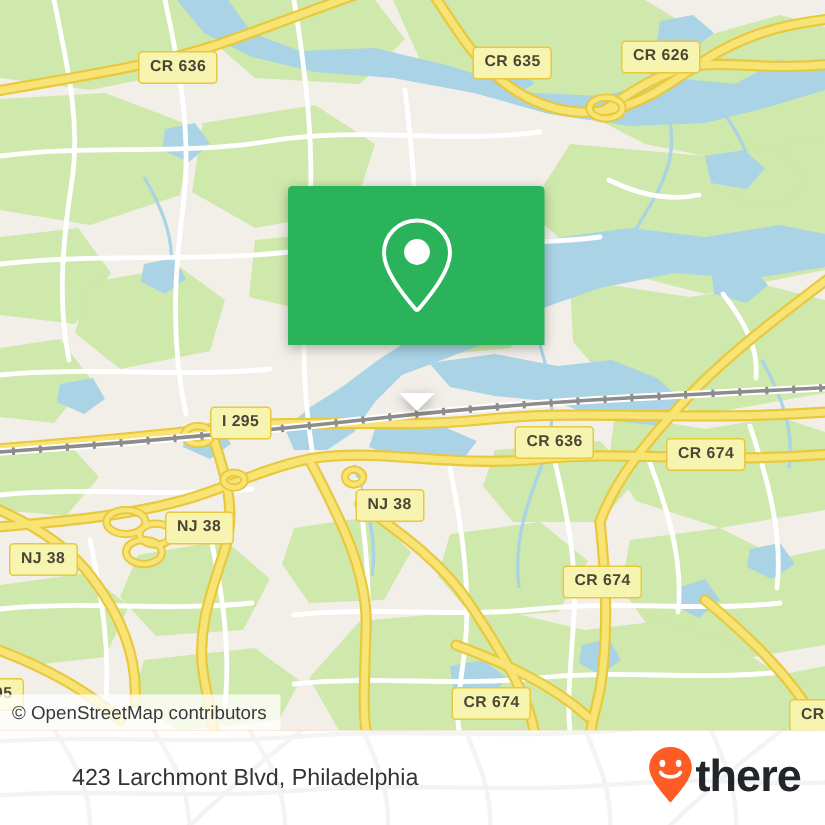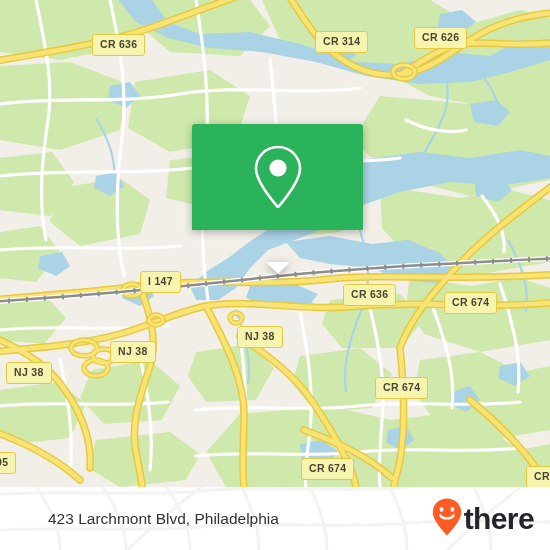--- a/index.html
+++ b/index.html
@@ -263,33 +263,34 @@
       </g>
 
       <g>
         <path d="M-10,302 C80,296 170,288 260,278 C350,268 440,264 560,258" fill="none" stroke="#ffffff" stroke-width="5"></path>
         <path d="M-10,302 C80,296 170,288 260,278 C350,268 440,264 560,258" fill="none" stroke="#8c8c8c" stroke-width="2.4"></path>
         <path d="M-10,302 C80,296 170,288 260,278 C350,268 440,264 560,258" fill="none" stroke="#8c8c8c" stroke-width="5" stroke-dasharray="2 16"></path>
       </g>
     </svg>
 
     <div class="shield" style="left:92px;top:34px;">CR 636</div>
-    <div class="shield" style="left:315px;top:31px;">CR 314</div>
+    <div class="shield" style="left:315px;top:31px;">CR 635</div>
     <div class="shield" style="left:414px;top:27px;">CR 626</div>
-    <div class="shield" style="left:140px;top:271px;">I 147</div>
+    <div class="shield" style="left:140px;top:271px;">I 295</div>
     <div class="shield" style="left:343px;top:284px;">CR 636</div>
     <div class="shield" style="left:444px;top:292px;">CR 674</div>
     <div class="shield" style="left:237px;top:326px;">NJ 38</div>
     <div class="shield" style="left:110px;top:341px;">NJ 38</div>
     <div class="shield" style="left:6px;top:362px;">NJ 38</div>
     <div class="shield" style="left:375px;top:377px;">CR 674</div>
     <div class="shield" style="left:-12px;top:452px;">95</div>
     <div class="shield" style="left:301px;top:458px;">CR 674</div>
     <div class="shield" style="left:526px;top:466px;">CR 6</div>
 
+    <div id="attribution">© OpenStreetMap contributors</div>
 
     <div id="popup">
       <div id="popup-green">
         <span>
           <svg width="52" height="66" viewBox="0 0 52 66" xmlns="http://www.w3.org/2000/svg">
             <path d="M26 3 C13.8 3 4 12.7 4 24.6 C4 38 20 56 25 62.2 C25.5 62.8 26.5 62.8 27 62.2
                      C32 56 48 38 48 24.6 C48 12.7 38.2 3 26 3 Z" fill="none" stroke="#ffffff" stroke-width="2.6"></path>
             <circle cx="26" cy="24" r="8.6" fill="#ffffff"></circle>
           </svg>
         </span>

